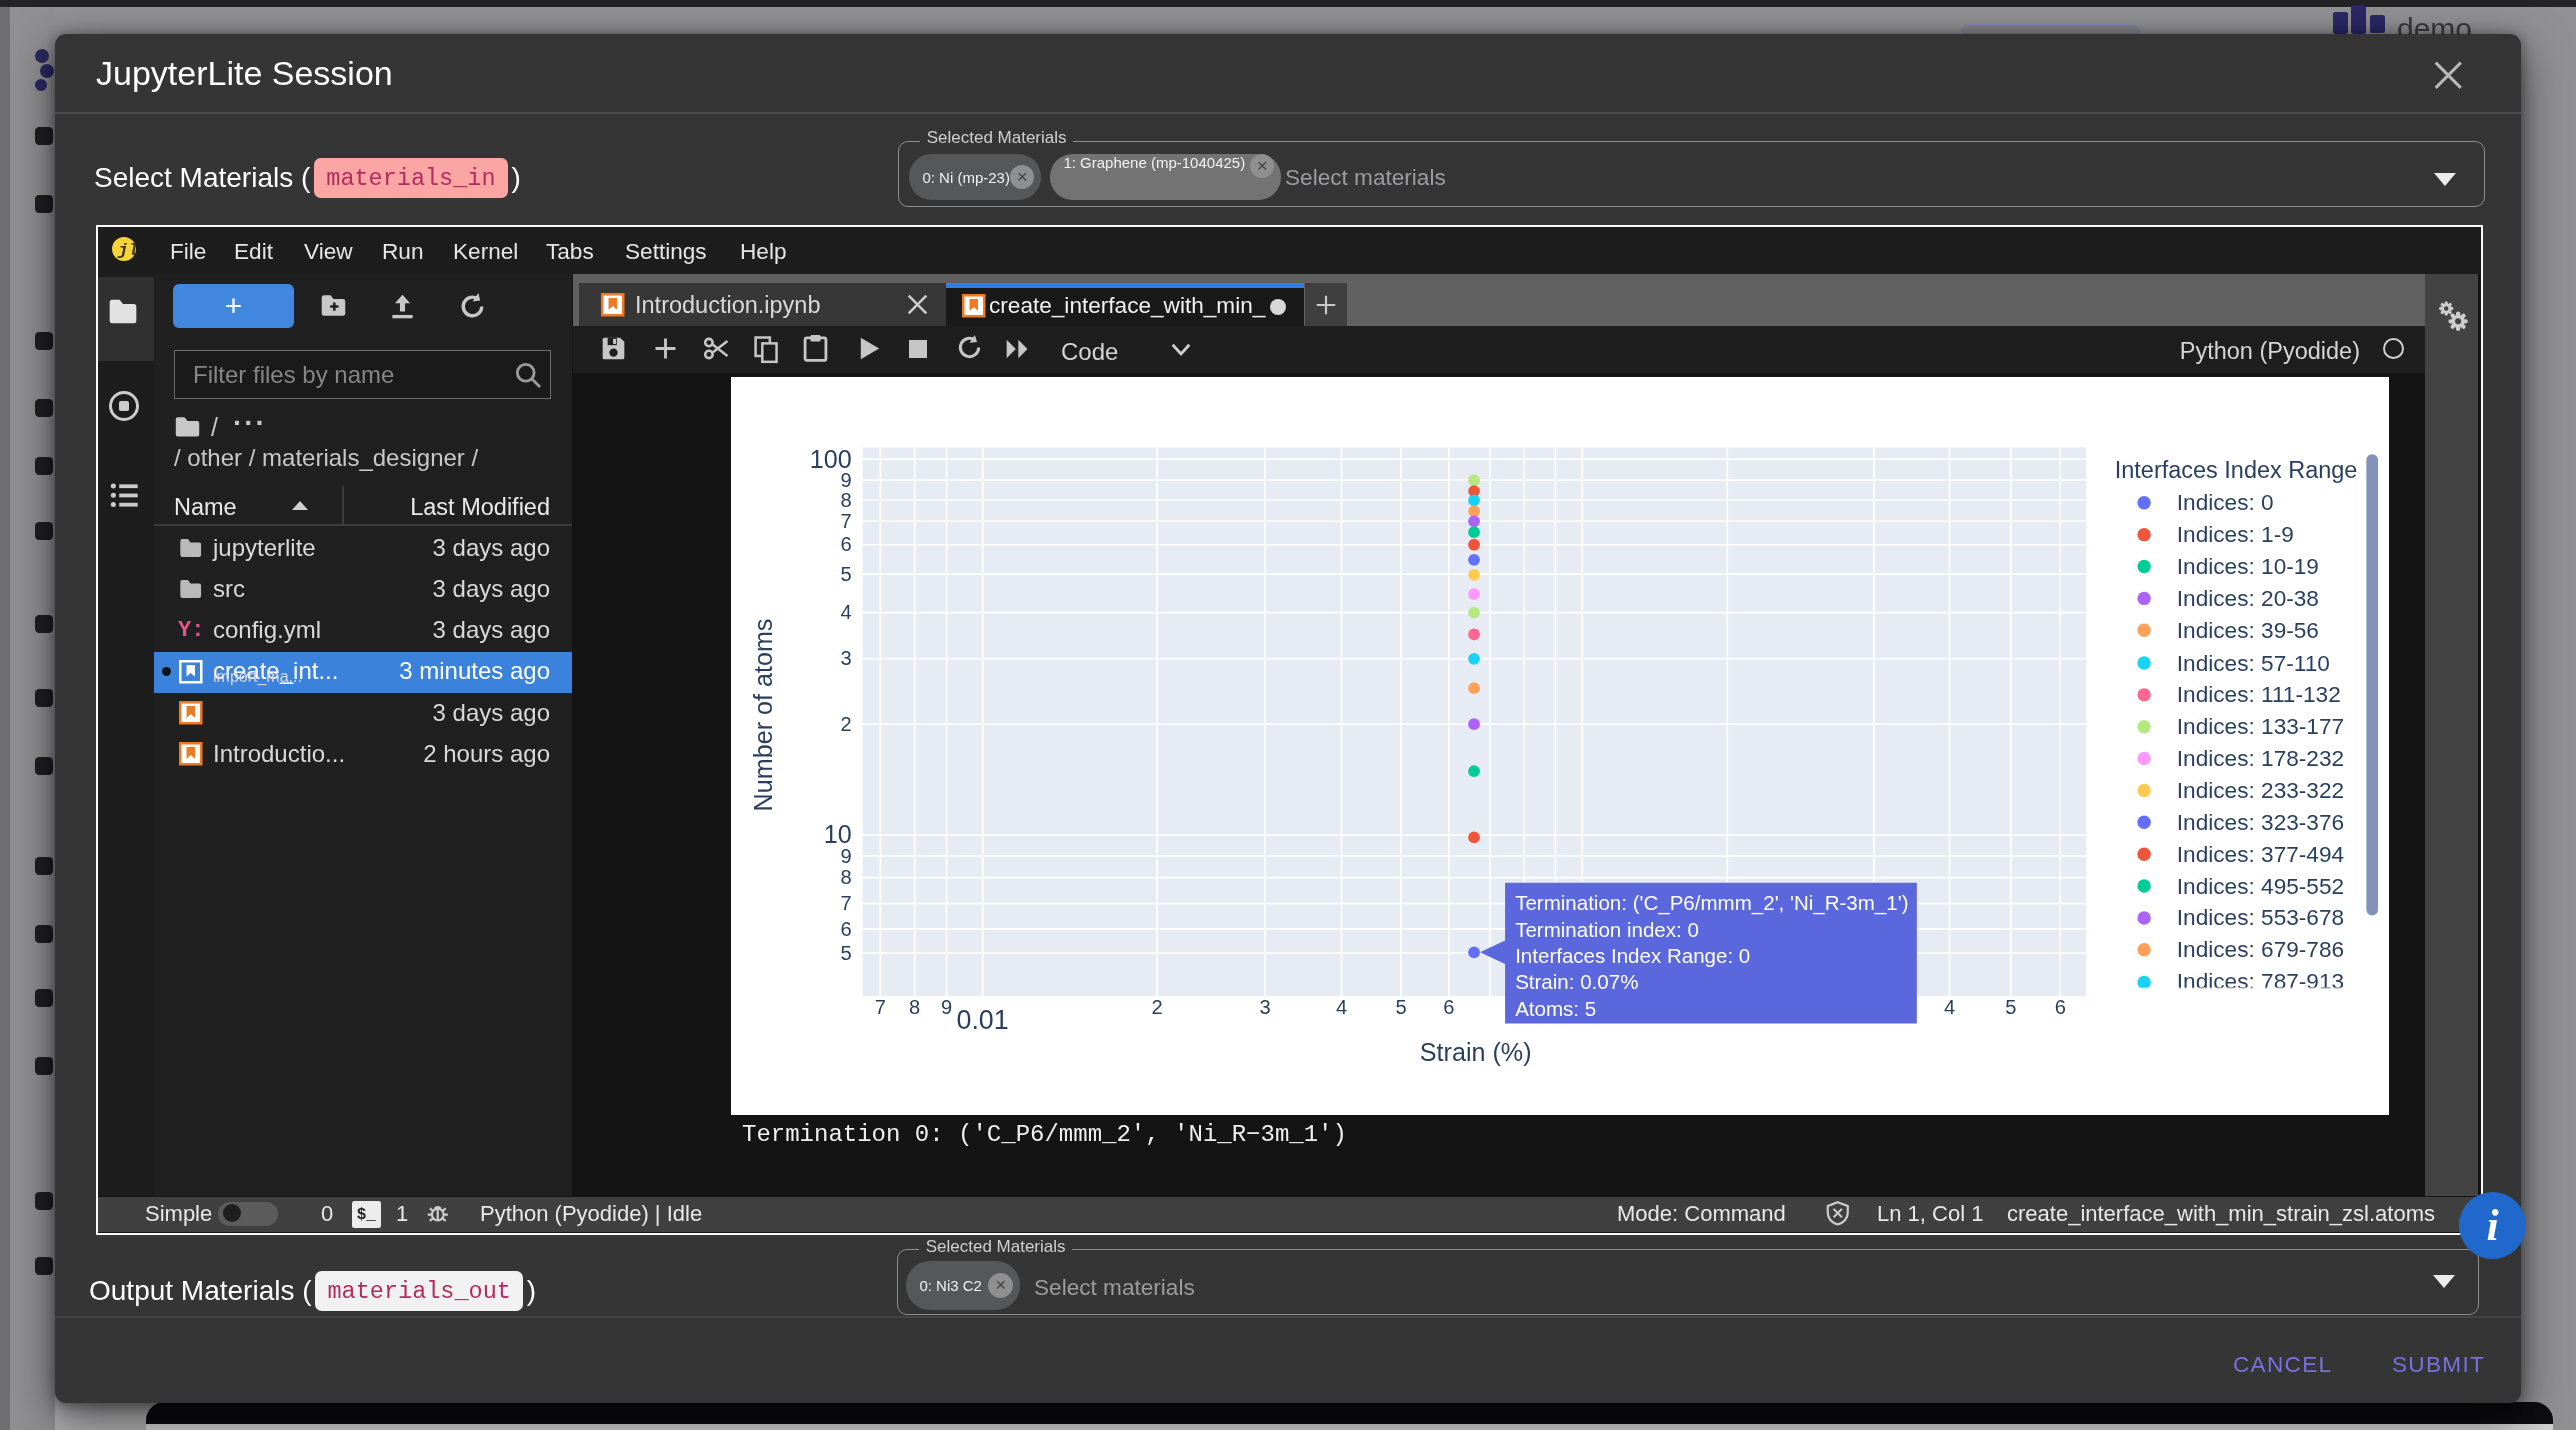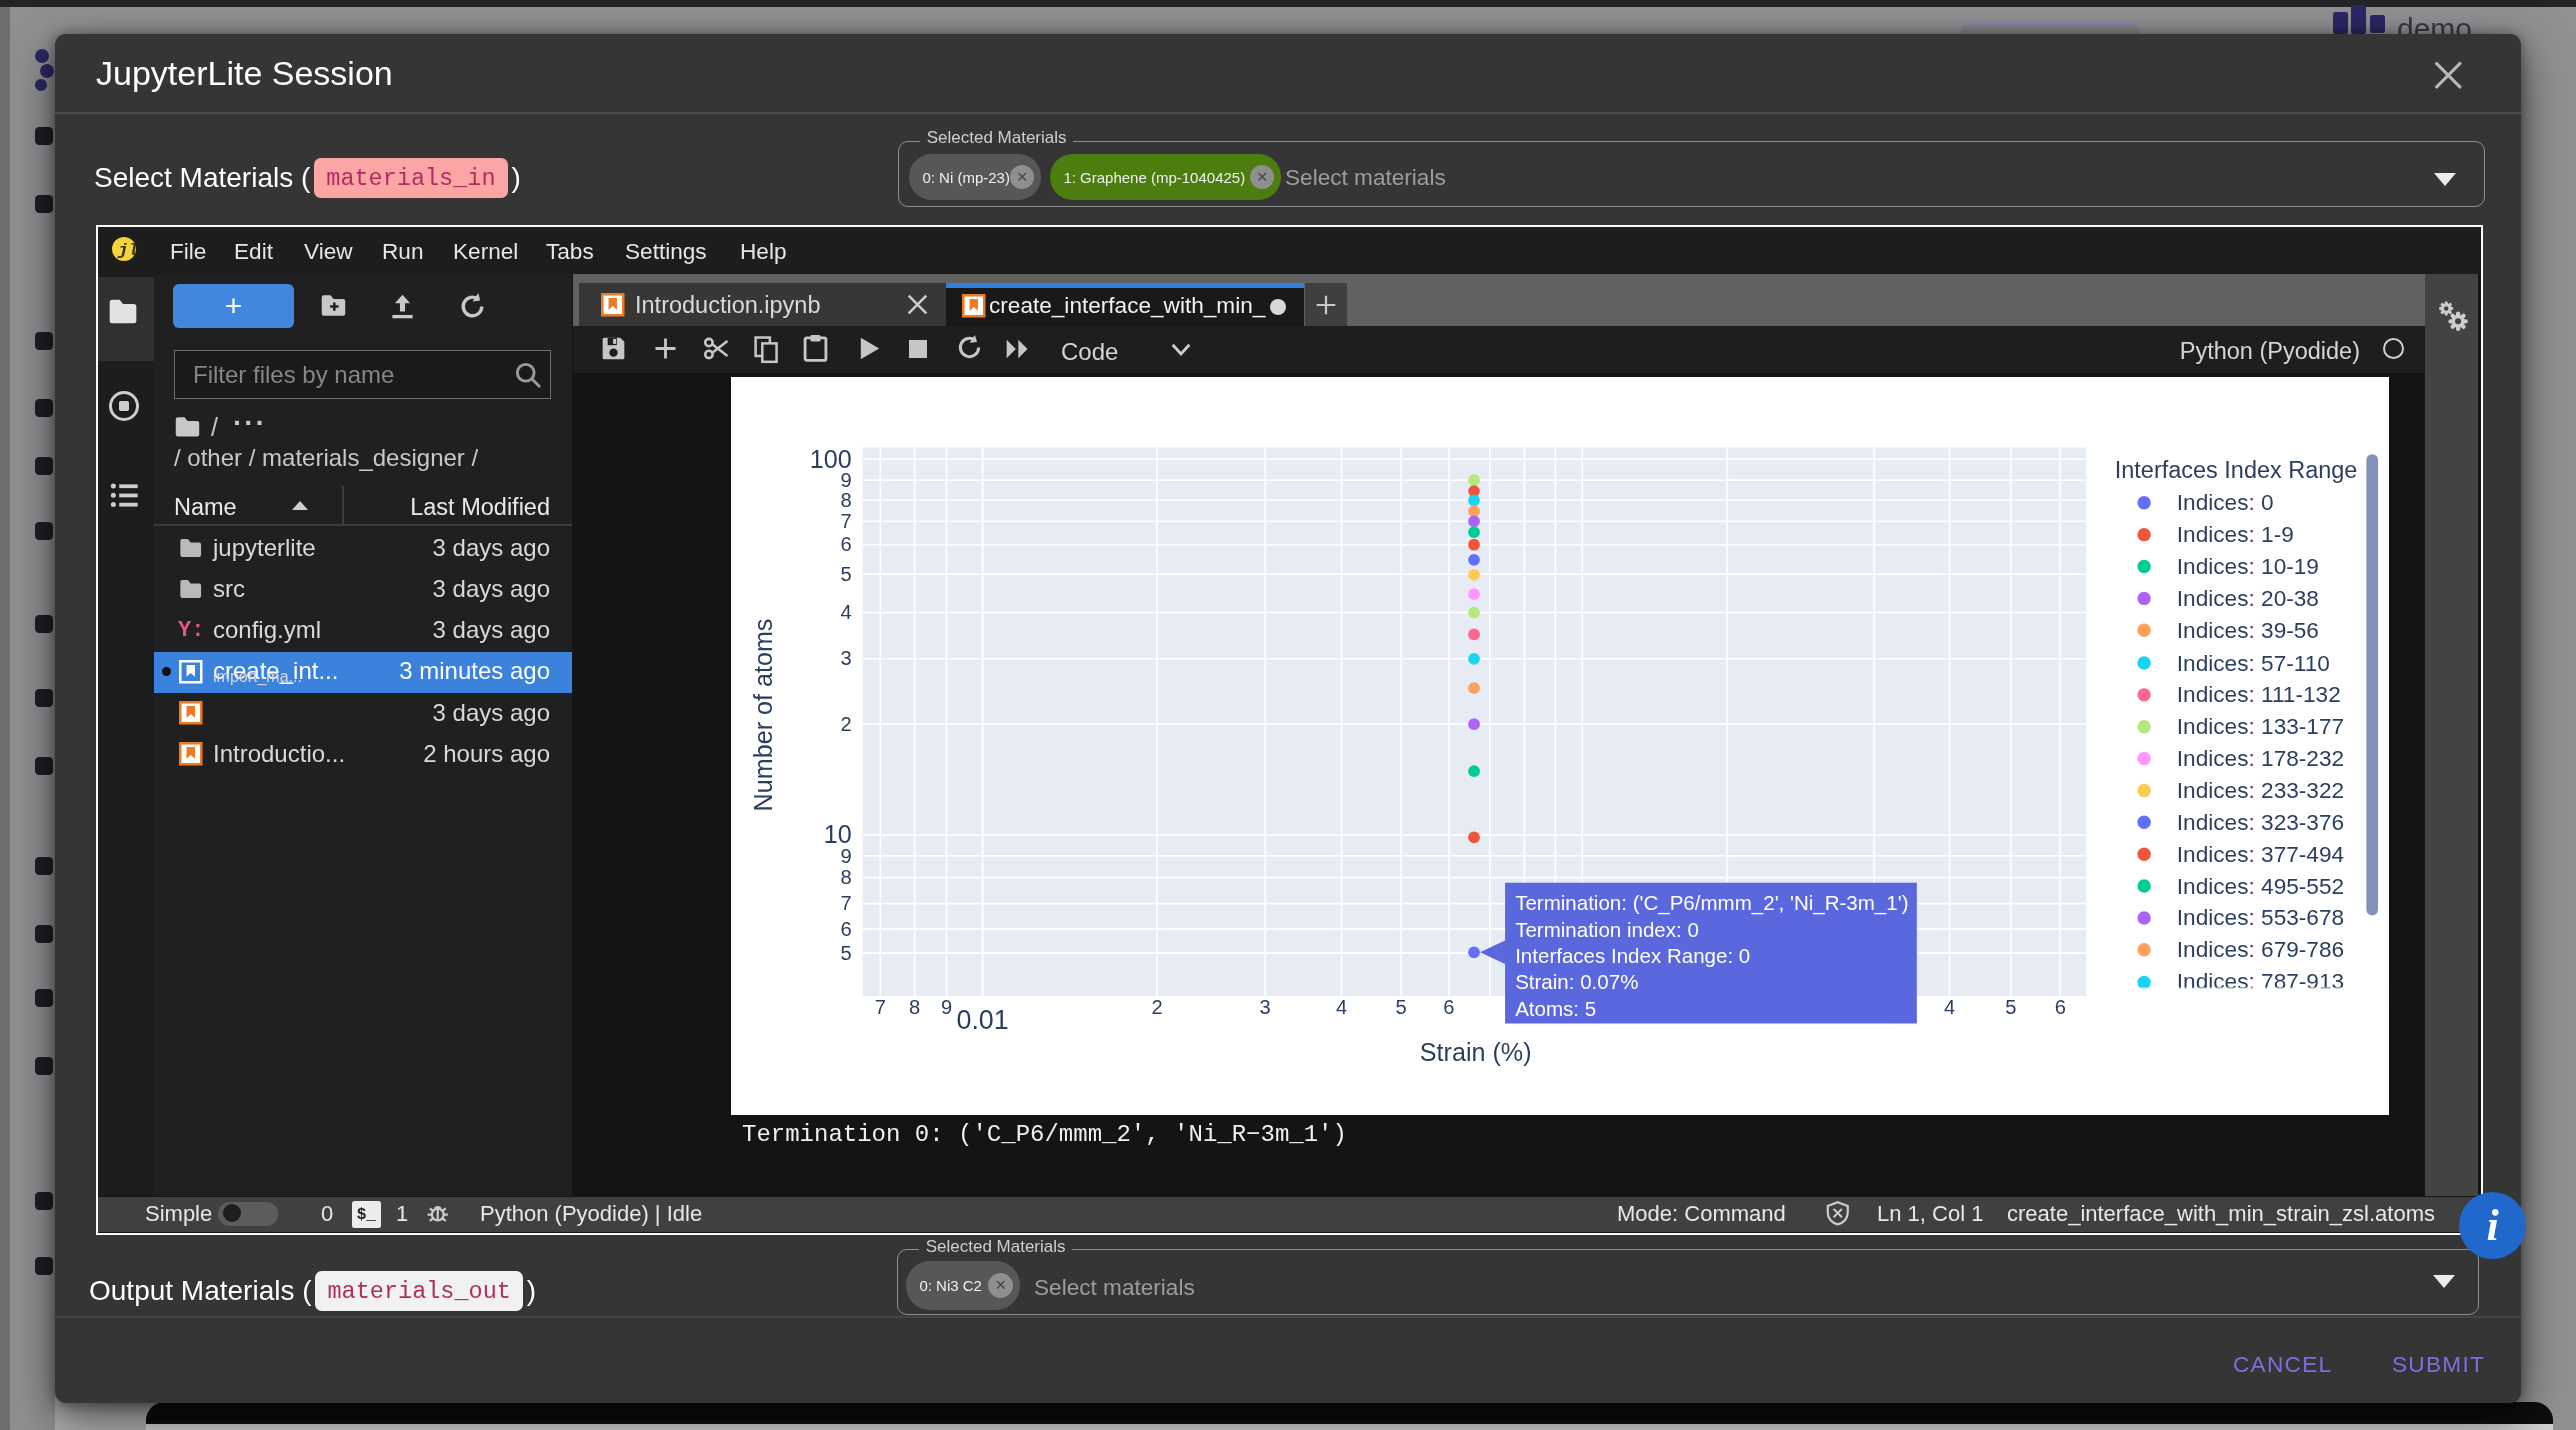--- a/index.html
+++ b/index.html
@@ -47,21 +47,21 @@
     <span>Select Materials (</span>
     <span class="mono" style="background:#fca5a5;color:#b12d60;font-size:23.5px;padding:6.7px 12.6px;border-radius:6.7px;margin:0 3.4px">materials_in</span>
     <span>)</span>
   </div>
 <div class="a" style="left:898px;top:141px;width:1587px;height:66px;border:1.7px solid #8f8f8f;border-radius:10px"></div>
 <div class="a" style="left:920px;top:128px;background:#353535;color:#cfcfcf;font-size:17px;padding:0 6.7px">Selected Materials</div>
 <div class="a" style="left:909px;top:154px;width:132px;height:46px;background:#565758;border-radius:22.6px;color:#f0f0f0;font-size:15px;display:flex;align-items:center;justify-content:space-between;white-space:nowrap">
     <span style="margin-left:13.4px">0: Ni (mp-23)</span>
     <span style="width:24px;height:24px;border-radius:50%;background:#8f8f8f;color:#454545;display:flex;align-items:center;justify-content:center;font-size:14.3px;line-height:1;margin-right:6.7px">✕</span>
   </div>
-<div class="a" style="left:1050px;top:154px;width:231px;height:46px;background:#4d7c0f;border-radius:22.6px;color:#f0f0f0;font-size:15px;display:flex;align-items:center;justify-content:space-between;white-space:nowrap">
+<div class="a" style="left:1050px;top:154px;width:231px;height:46px;background:#737373;border-radius:22.6px;color:#f0f0f0;font-size:15px;display:flex;justify-content:space-between;white-space:nowrap">
     <span style="margin-left:13.4px">1: Graphene (mp-1040425)</span>
     <span style="width:24px;height:24px;border-radius:50%;background:#8f8f8f;color:#454545;display:flex;align-items:center;justify-content:center;font-size:14.3px;line-height:1;margin-right:6.7px">✕</span>
   </div>
 <div class="a" style="left:1285px;top:165px;color:#9c9c9e;font-size:22.6px">Select materials</div>
 <div class="a" style="left:2434px;top:173px;width:0;height:0;border-left:11px solid transparent;border-right:11px solid transparent;border-top:13.4px solid #ececec"></div>
 <div class="a" style="left:96px;top:225px;width:2387px;height:1010px;border:2.5px solid #fafafa;background:#141414"></div>
 <div class="a" style="left:98px;top:227px;width:2382px;height:47px;background:#1d1d1d"></div>
 <div class="a" style="left:112px;top:237px;width:24px;height:24px;border-radius:50%;background:#f5d33c"></div>
 <div class="a mono" style="left:118px;top:241px;color:#3a3000;font-size:17px;font-style:italic;font-weight:700">jl</div>
 <div class="a" style="left:170px;top:239px;color:#e6e6e6;font-size:22.6px">File</div>

